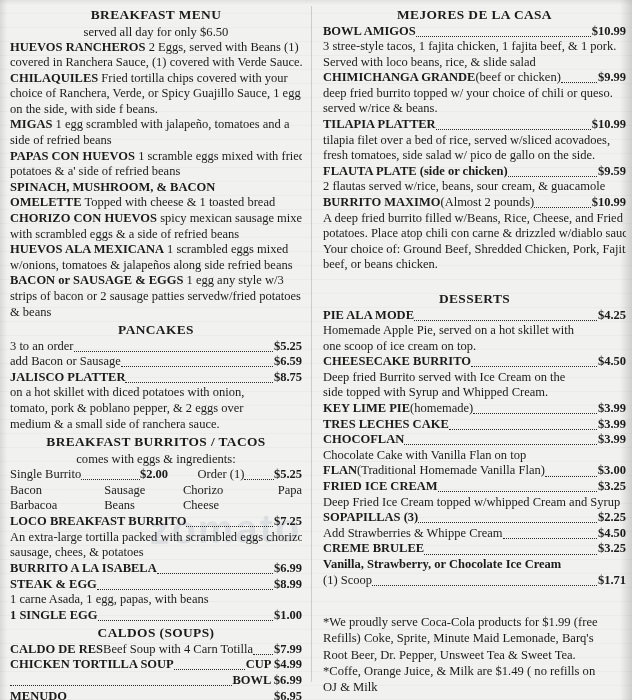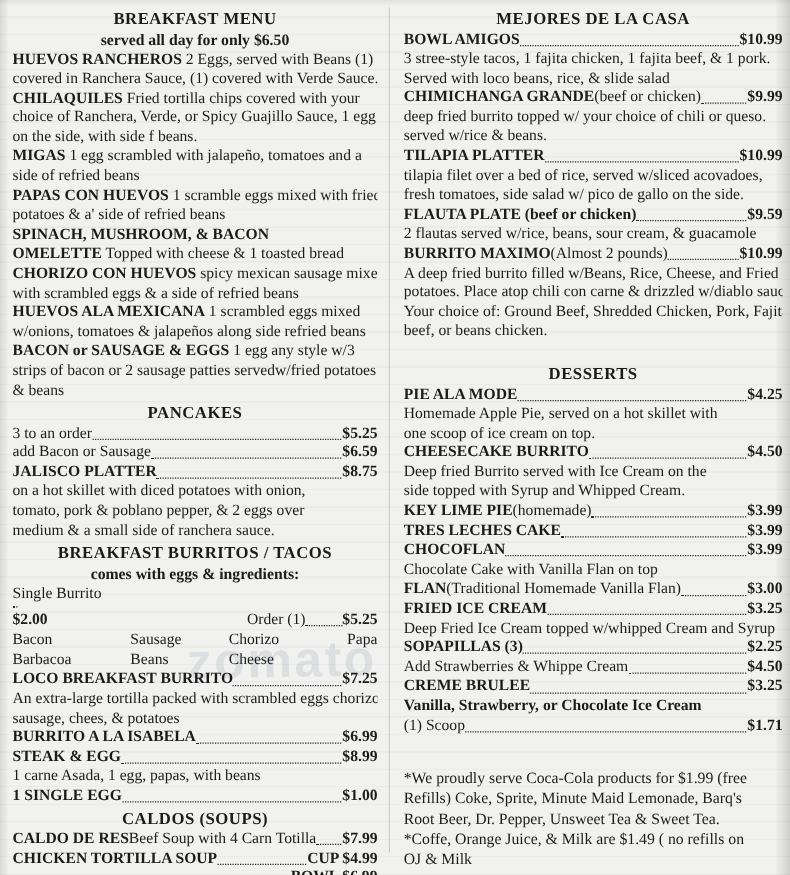--- a/index.html
+++ b/index.html
@@ -80,21 +80,21 @@
   .sec-title {
     text-align: center;
     font-weight: bold;
     font-size: 13.4px;
     letter-spacing: 0.4px;
     line-height: 16.5px;
     margin-top: 2px;
   }
   .sec-sub {
     text-align: center;
-    font-weight: bold;
+    font-weight: normal;
     font-size: 12.6px;
     line-height: 16px;
   }
 
   
   .ln {
     font-size: 12.5px;
     line-height: 15.6px;
     white-space: nowrap;
     overflow: hidden;
@@ -133,21 +133,21 @@
   .grid3 .c2 { width: 86px; }
   .grid3 .c3 { width: 80px; }
   .grid3 .c4 { width: 50px; text-align: right; }
 
   .twocol-price {
     display: flex;
     font-size: 12.5px;
     line-height: 15.8px;
     align-items: flex-end;
   }
-  .twocol-price .a { display: flex; align-items: flex-start; width: 158px; flex-direction: column; }
+  .twocol-price .a { display: flex; align-items: flex-end; width: 158px; }
   .twocol-price .bwrap { display: flex; align-items: flex-end; flex: 1; }
   .twocol-price .dots {
     flex: 1 1 auto; overflow: hidden; margin: 0 0 2.5px 0;
     border-bottom: 1.6px dotted #2a2a2a; min-width: 4px; height: 3px;
   }
 
   .foot .ln { line-height: 16.2px; font-size: 12.6px; }
 </style>
 </head>
 <body>
@@ -308,21 +308,21 @@
 
     <div class="row">
       <span class="nm b">TILAPIA PLATTER</span>
       <span class="dots"></span>
       <span class="pr">$10.99</span>
     </div>
     <div class="ln">tilapia filet over a bed of rice, served w/sliced acovadoes,</div>
     <div class="ln">fresh tomatoes, side salad w/ pico de gallo on the side.</div>
 
     <div class="row">
-      <span class="nm b">FLAUTA PLATE (beef or chicken)</span>
+      <span class="nm b">FLAUTA PLATE (side or chicken)</span>
       <span class="dots" style="max-width:110px"></span>
       <span class="pr">$9.59</span>
     </div>
     <div class="ln">2 flautas served w/rice, beans, sour cream, &amp; guacamole</div>
 
     <div class="row">
       <span class="nm b">BURRITO MAXIMO</span>
       <span class="nm"> (Almost 2 pounds)</span>
       <span class="dots" style="max-width:62px"></span>
       <span class="pr">$10.99</span>

